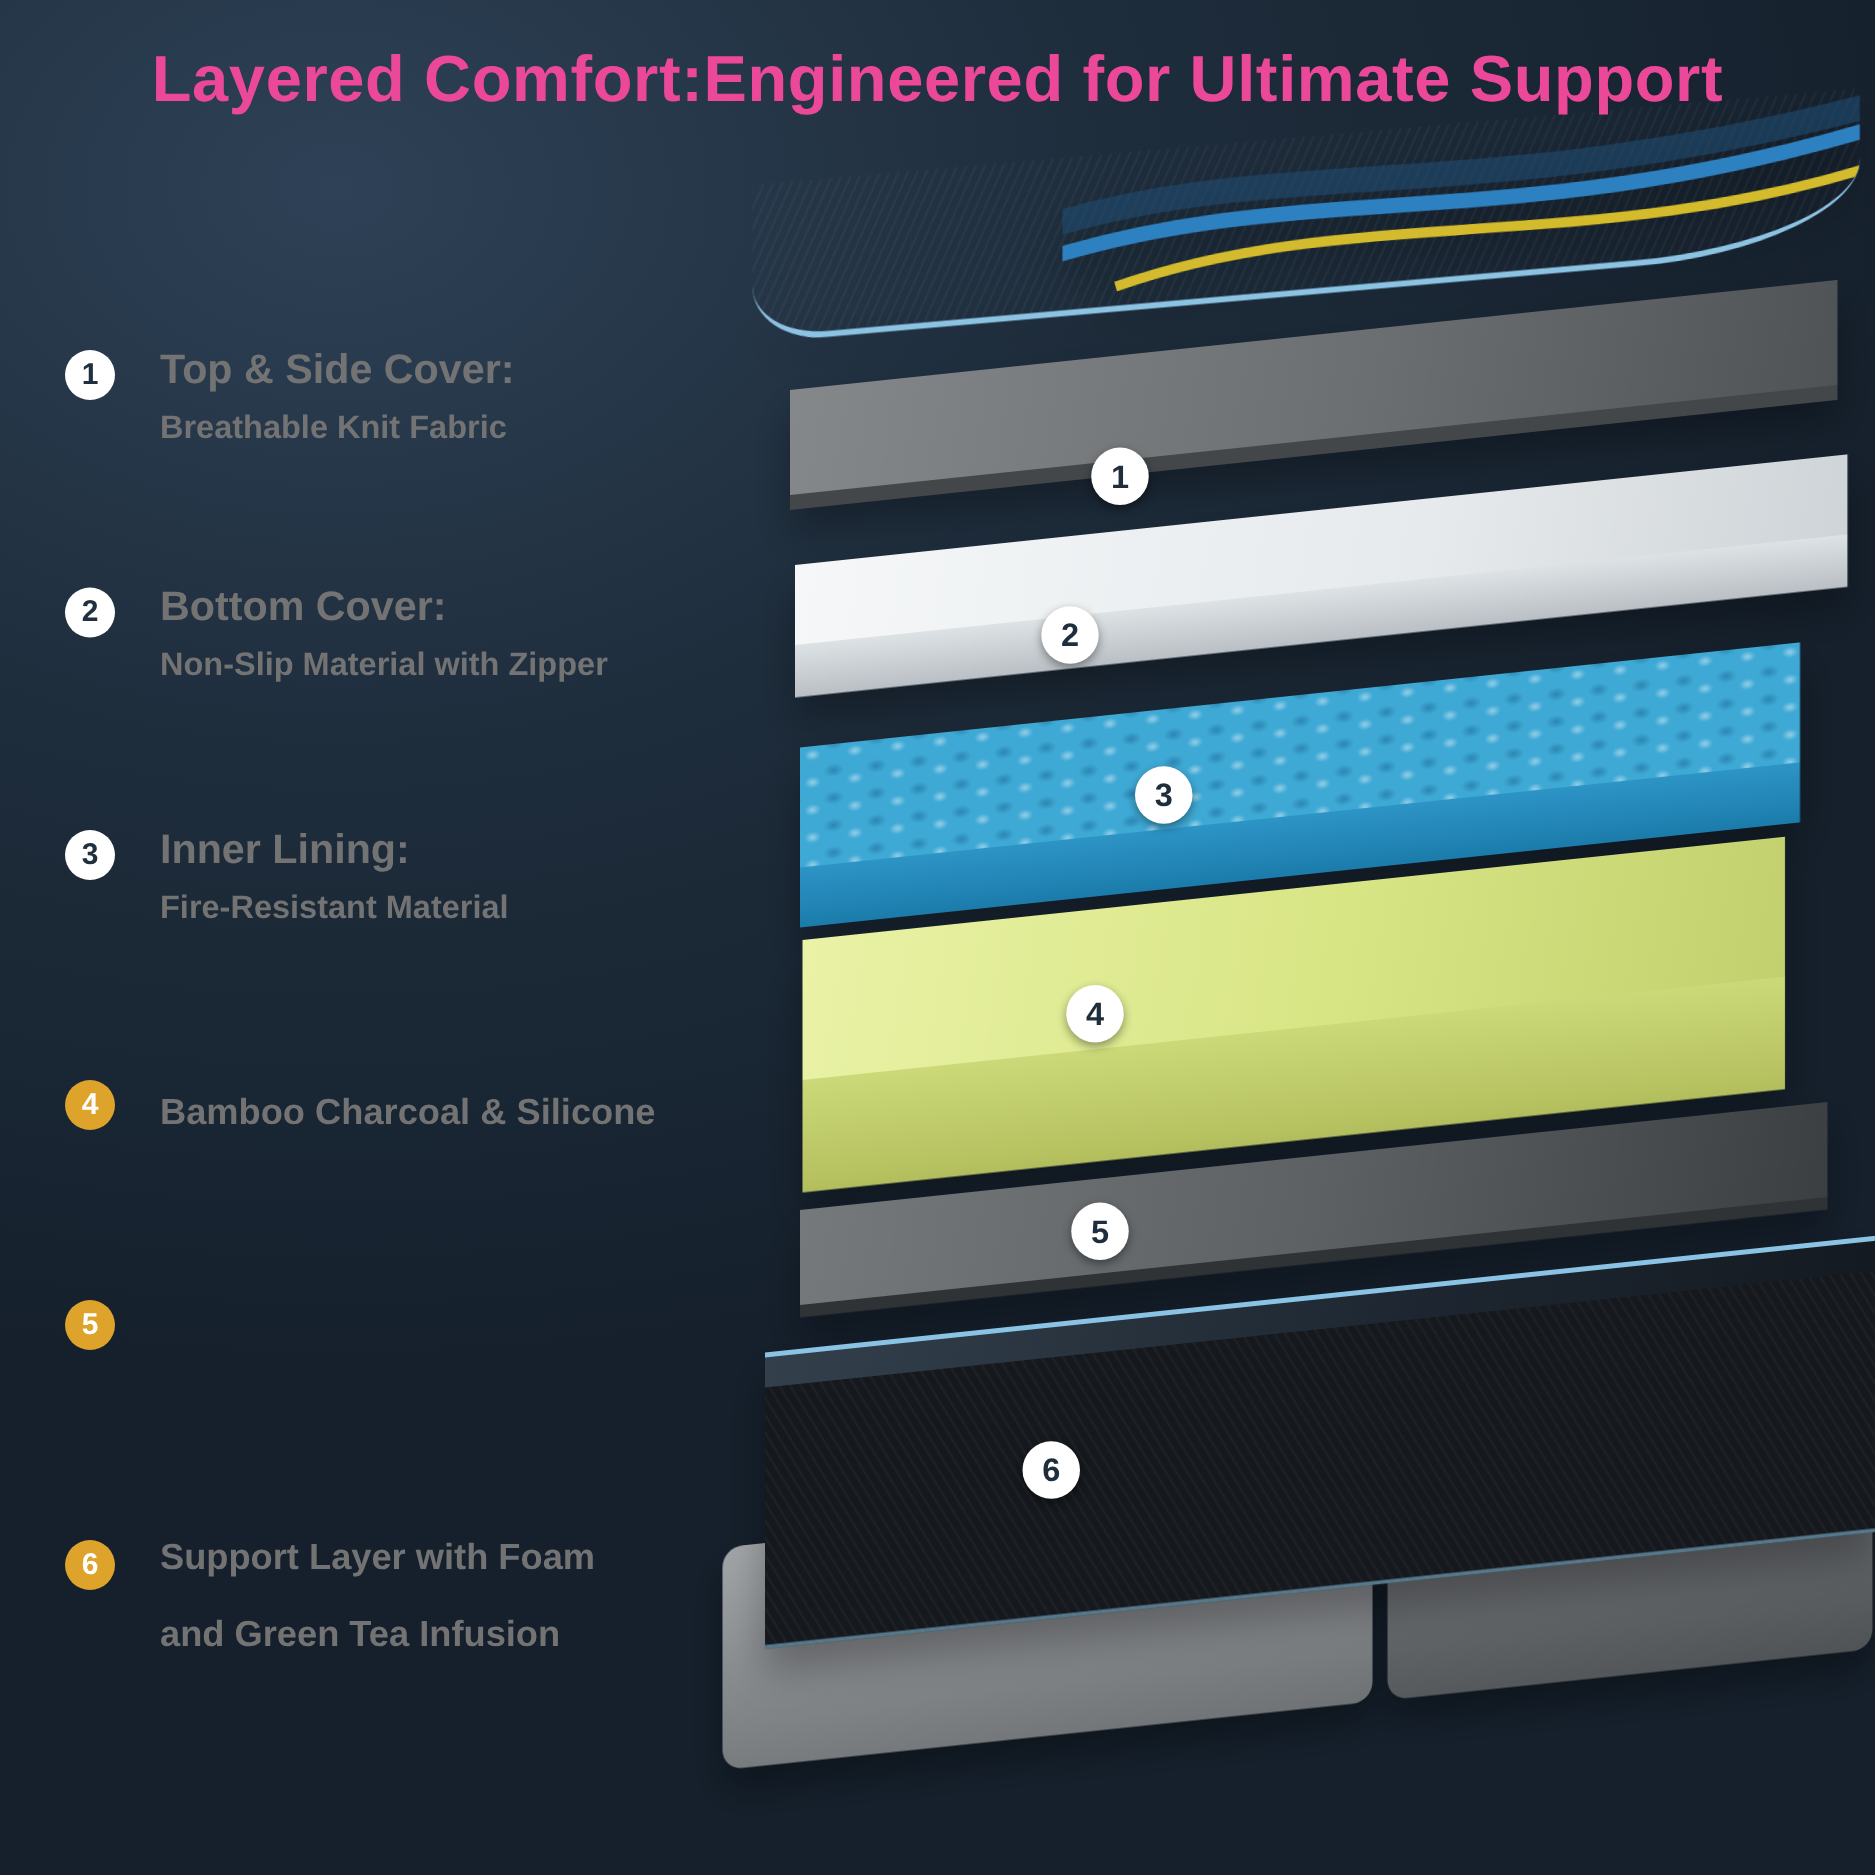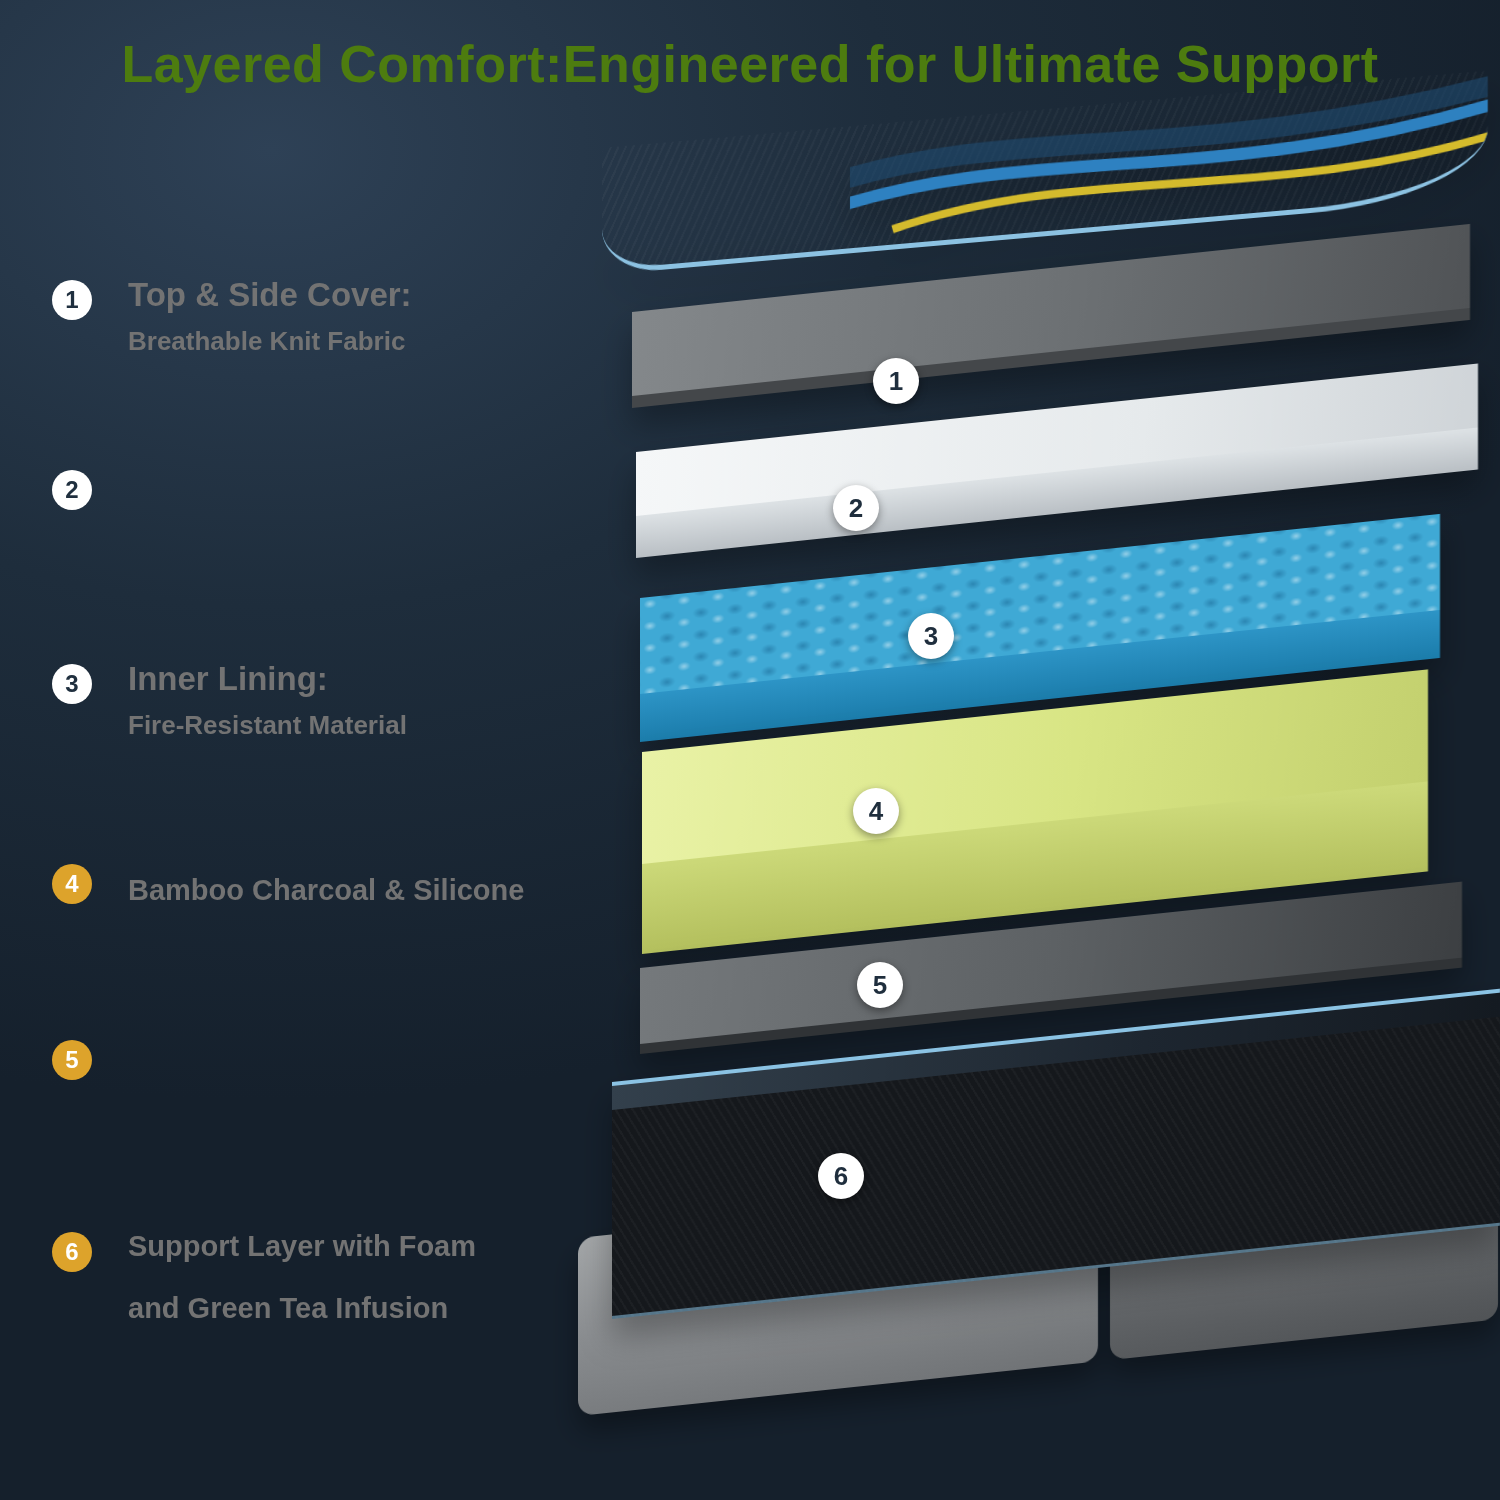--- a/index.html
+++ b/index.html
@@ -3,21 +3,21 @@
 <meta charset="utf-8">
 <style>
   html,body{margin:0;padding:0;}
   body{
     width:1500px;height:1500px;overflow:hidden;position:relative;
     font-family:"Liberation Sans", sans-serif;
     background:radial-gradient(1300px 950px at 18% 10%, #2e4156 0%, #1e2d3c 48%, #15202c 100%);
   }
   .title{
     position:absolute;top:34px;left:0;width:100%;
-    text-align:center;color:#4d7c0f;font-size:52px;font-weight:700;
+    text-align:center;color:#ec4899;font-size:52px;font-weight:700;
     letter-spacing:0.5px;margin:0;
   }
 
   
   .legend-item{position:absolute;left:52px;display:flex;gap:36px;align-items:flex-start;width:600px;}
   .num{
     flex:0 0 auto;width:40px;height:40px;border-radius:50%;
     text-align:center;line-height:40px;font-size:24px;font-weight:700;margin-top:4px;
   }
   .num.white{background:#ffffff;color:#20303f;}
@@ -169,20 +169,24 @@
   <div class="legend-item tiered li-1">
     <span class="num white">1</span>
     <div class="legend-text">
       <div class="l1">Top &amp; Side Cover:</div>
       <div class="l2">Breathable Knit Fabric</div>
     </div>
   </div>
 
   <div class="legend-item tiered li-2">
     <span class="num white">2</span>
+    <div class="legend-text">
+      <div class="l1">Bottom Cover:</div>
+      <div class="l2">Non-Slip Material with Zipper</div>
+    </div>
   </div>
 
   <div class="legend-item tiered li-3">
     <span class="num white">3</span>
     <div class="legend-text">
       <div class="l1">Inner Lining:</div>
       <div class="l2">Fire-Resistant Material</div>
     </div>
   </div>
 

